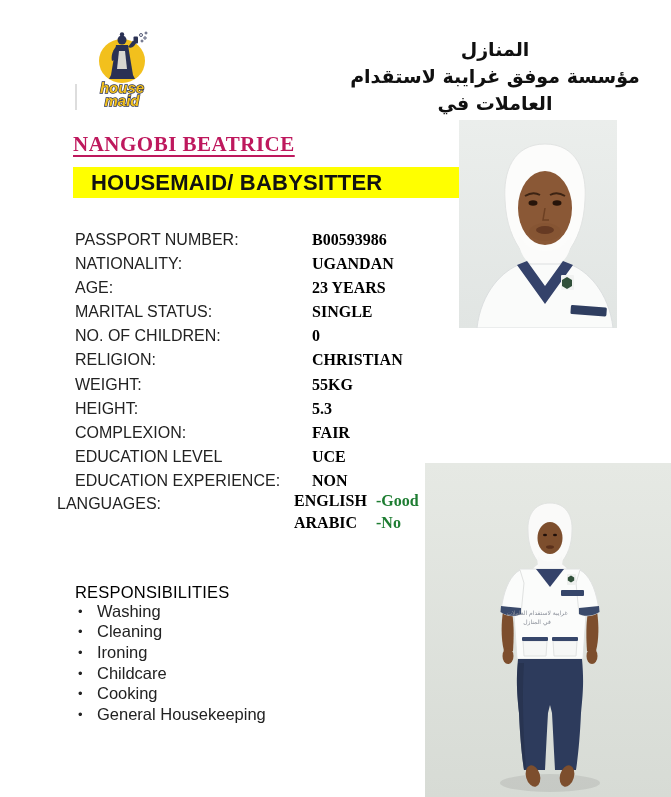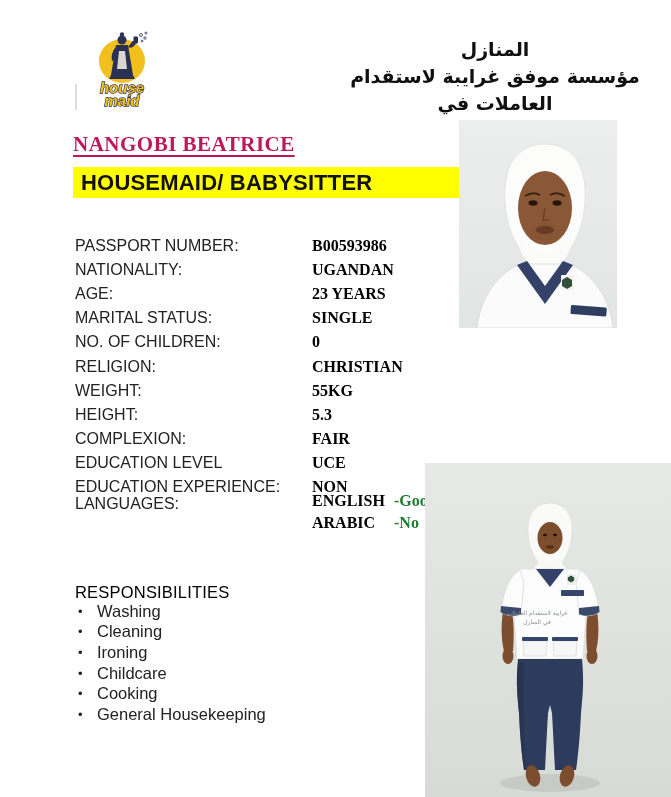--- a/index.html
+++ b/index.html
@@ -12,29 +12,29 @@
   .wm-line{left:75px;top:84px;width:2px;height:26px;background:#dddddd;}
   .arabic-header{left:325px;top:36px;width:340px;text-align:center;direction:rtl;
     font-family:"DejaVu Sans",sans-serif;font-weight:bold;font-size:19px;line-height:27px;color:#101010;}
 
   
   .candidate-name{left:73px;top:132px;font-family:"Liberation Serif",serif;font-weight:bold;
     font-size:21px;color:#be185d;letter-spacing:.5px;text-decoration:underline;
     text-decoration-thickness:2px;text-underline-offset:4px;}
   .position-bar{left:73px;top:167px;width:389px;height:31px;background:#FFFF00;
     display:flex;align-items:center;}
-  .position-bar span{font-weight:bold;font-size:22px;color:#121212;padding-left:8px;letter-spacing:.2px;}
+  .position-bar span{font-weight:bold;font-size:22px;color:#121212;padding-left:18px;letter-spacing:.2px;}
 
   
   .details{left:75px;top:231px;width:390px;}
-  .d-row{display:flex;align-items:flex-end;height:24.1px;}
+  .d-row{display:flex;align-items:flex-start;height:24.1px;}
   .d-label{width:237px;font-size:16px;color:#222;}
   .d-value{font-family:"Liberation Serif",serif;font-weight:bold;font-size:16px;color:#000;}
 
-  .languages{left:75px;top:492px;display:flex;}
+  .languages{left:57px;top:492px;display:flex;}
   .lang-label{width:237px;font-size:16px;color:#222;padding-top:3px;}
   .lang-line{height:21.5px;font-family:"Liberation Serif",serif;font-weight:bold;font-size:16px;color:#000;}
   .lang-name{display:inline-block;width:82px;}
   .lang-level{color:#1E7D32;}
 
   
   .resp-title{left:75px;top:583px;font-size:16.5px;color:#000000;letter-spacing:.2px;}
   .resp-list{left:78px;top:601px;}
   .resp-item{display:flex;align-items:center;height:20.6px;font-size:16.5px;color:#222;}
   .bullet{width:19px;font-size:13px;color:#222;}

